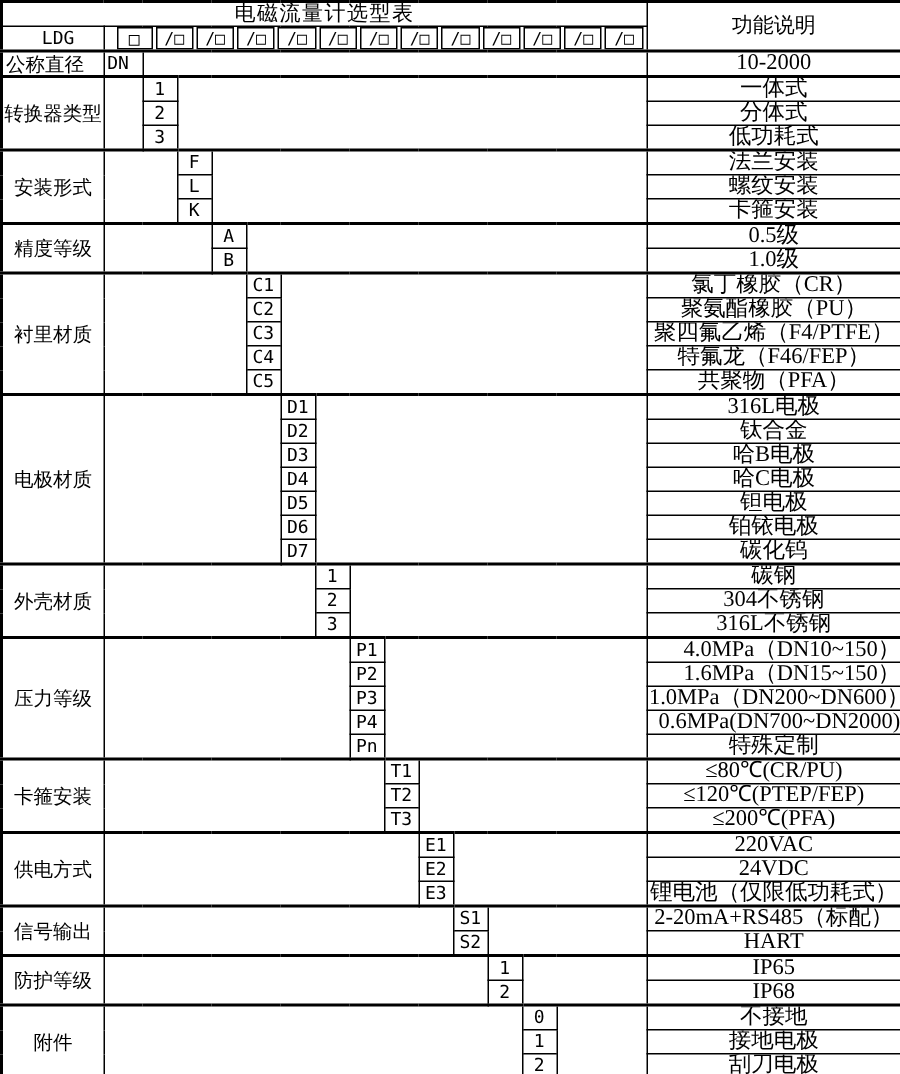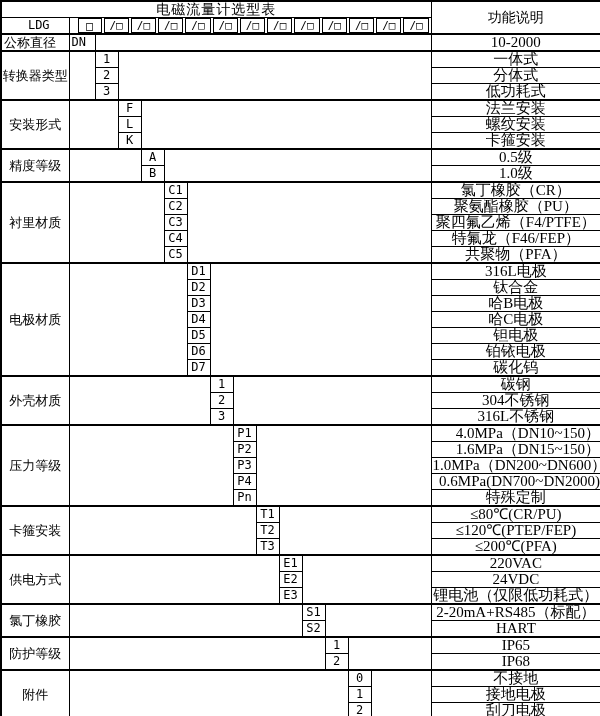--- a/index.html
+++ b/index.html
@@ -272,21 +272,21 @@
         </tr>
         <tr>
           <td class="code">E2</td>
           <td class="desc">24VDC</td>
         </tr>
         <tr>
           <td class="code">E3</td>
           <td class="desc">锂电池（仅限低功耗式）</td>
         </tr>
         <tr>
-          <td class="lbl bs" rowspan="2">氯丁橡胶</td>
+          <td class="lbl bs" rowspan="2">信号输出</td>
           <td class="bs" colspan="10" rowspan="2"></td>
           <td class="code bs">S1</td>
           <td class="bs" colspan="3" rowspan="2"></td>
           <td class="desc bs">2-20mA+RS485（标配）</td>
         </tr>
         <tr>
           <td class="code">S2</td>
           <td class="desc">HART</td>
         </tr>
         <tr>

